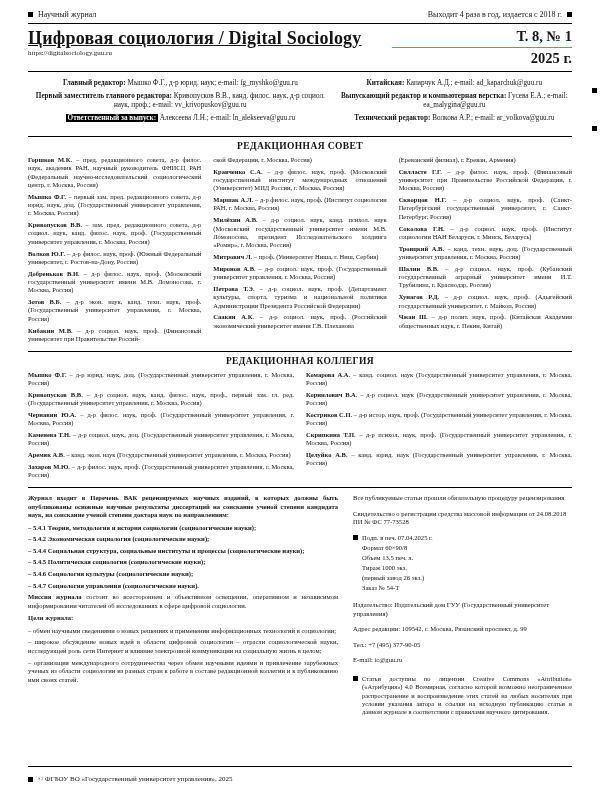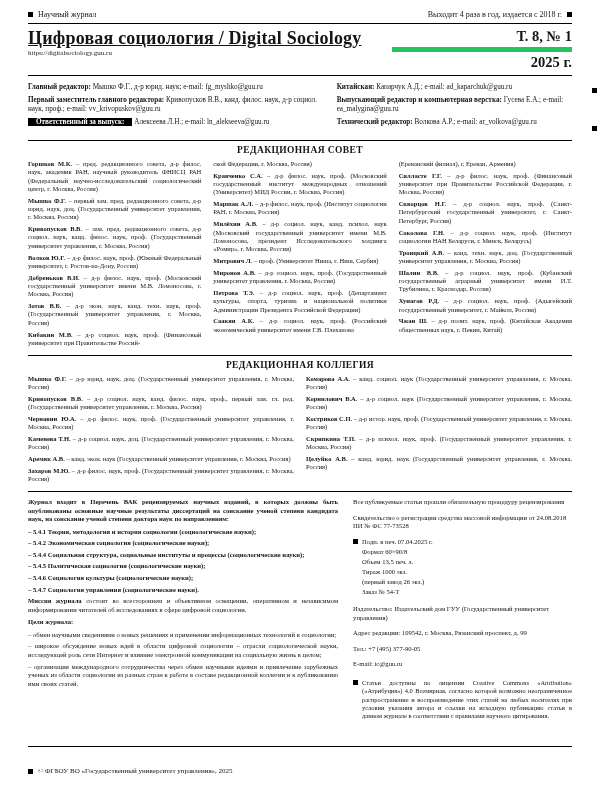--- a/index.html
+++ b/index.html
@@ -21,29 +21,29 @@
 
   
   .top-row{display:flex;justify-content:space-between;align-items:center;font-size:8px;padding:2px 0 4px;}
   .top-row .with-mark{display:flex;align-items:center;gap:5px;}
   .rule{border-top:1px solid #000;}
   .rule.thick{border-top-width:1.5px;}
   .title-row{display:flex;justify-content:space-between;align-items:flex-start;padding:4px 0 4px;}
   h1{margin:0;font-size:18px;font-weight:700;letter-spacing:.2px;text-decoration:underline;}
   .url{font-size:7px;color:#222;}
   .vol-block{width:180px;text-align:right;flex:none;}
-  .vol{font-size:14.5px;font-weight:700;padding-bottom:2px;border-bottom:5px solid #22c55e;}
+  .vol{font-size:14.5px;font-weight:700;padding-bottom:2px;border-bottom:1px solid #22c55e;}
   .year{font-size:14.5px;font-weight:700;padding-top:2px;}
 
   
-  .editors{display:flex;gap:4px;padding:7px 0 9px;font-size:7.2px;line-height:1.35;}
+  .editors{display:flex;gap:4px;padding:7px 0 9px;font-size:7.2px;line-height:1.35;text-align:center;}
   .ed-left{width:56%;}
   .ed-right{flex:1;}
   .editors p{margin:0 0 3px 0;}
-  .badge{background:#000;color:#fff;padding:0 8px;}
+  .badge{background:#000;color:#fff;padding:0 2px;}
 
   
   h2{margin:0;text-align:center;font-size:9.5px;font-weight:700;letter-spacing:.4px;padding:4px 0 5px;}
   .cols{display:flex;gap:12px;font-size:6.5px;line-height:1.28;text-align:justify;padding-bottom:4px;}
   .col{flex:1;min-width:0;}
   .col p{margin:0 0 3.5px 0;}
 
   
   .info{display:flex;gap:15px;padding:6px 0 2px;font-size:6.6px;line-height:1.3;}
   .info-left{width:57%;}
@@ -55,23 +55,23 @@
   .info-right p{margin:0 0 7px 0;}
   .print-block{display:flex;gap:4px;margin:4px 0 7px 0;}
   .print-block .mark{margin-top:1px;}
   .print-lines p{margin:0 0 1.5px 0;}
   .license{display:flex;gap:4px;font-size:6.4px;margin-top:10px;}
   .license .mark{margin-top:1px;}
   .license span.txt{text-align:justify;}
 
   
   .footer{
-    position:absolute;left:28px;right:28px;bottom:16px;
+    position:absolute;left:28px;right:28px;bottom:8px;
     display:flex;align-items:center;gap:5px;
-    font-size:7px;border-top:1px solid #000;padding-top:20px;
+    font-size:7px;border-top:1px solid #000;padding-top:8px;
   }
 </style>
 </head>
 <body>
 
 <div class="page">
 
   <span class="mark-abs mr1"></span>
   <span class="mark-abs mr2"></span>
 

